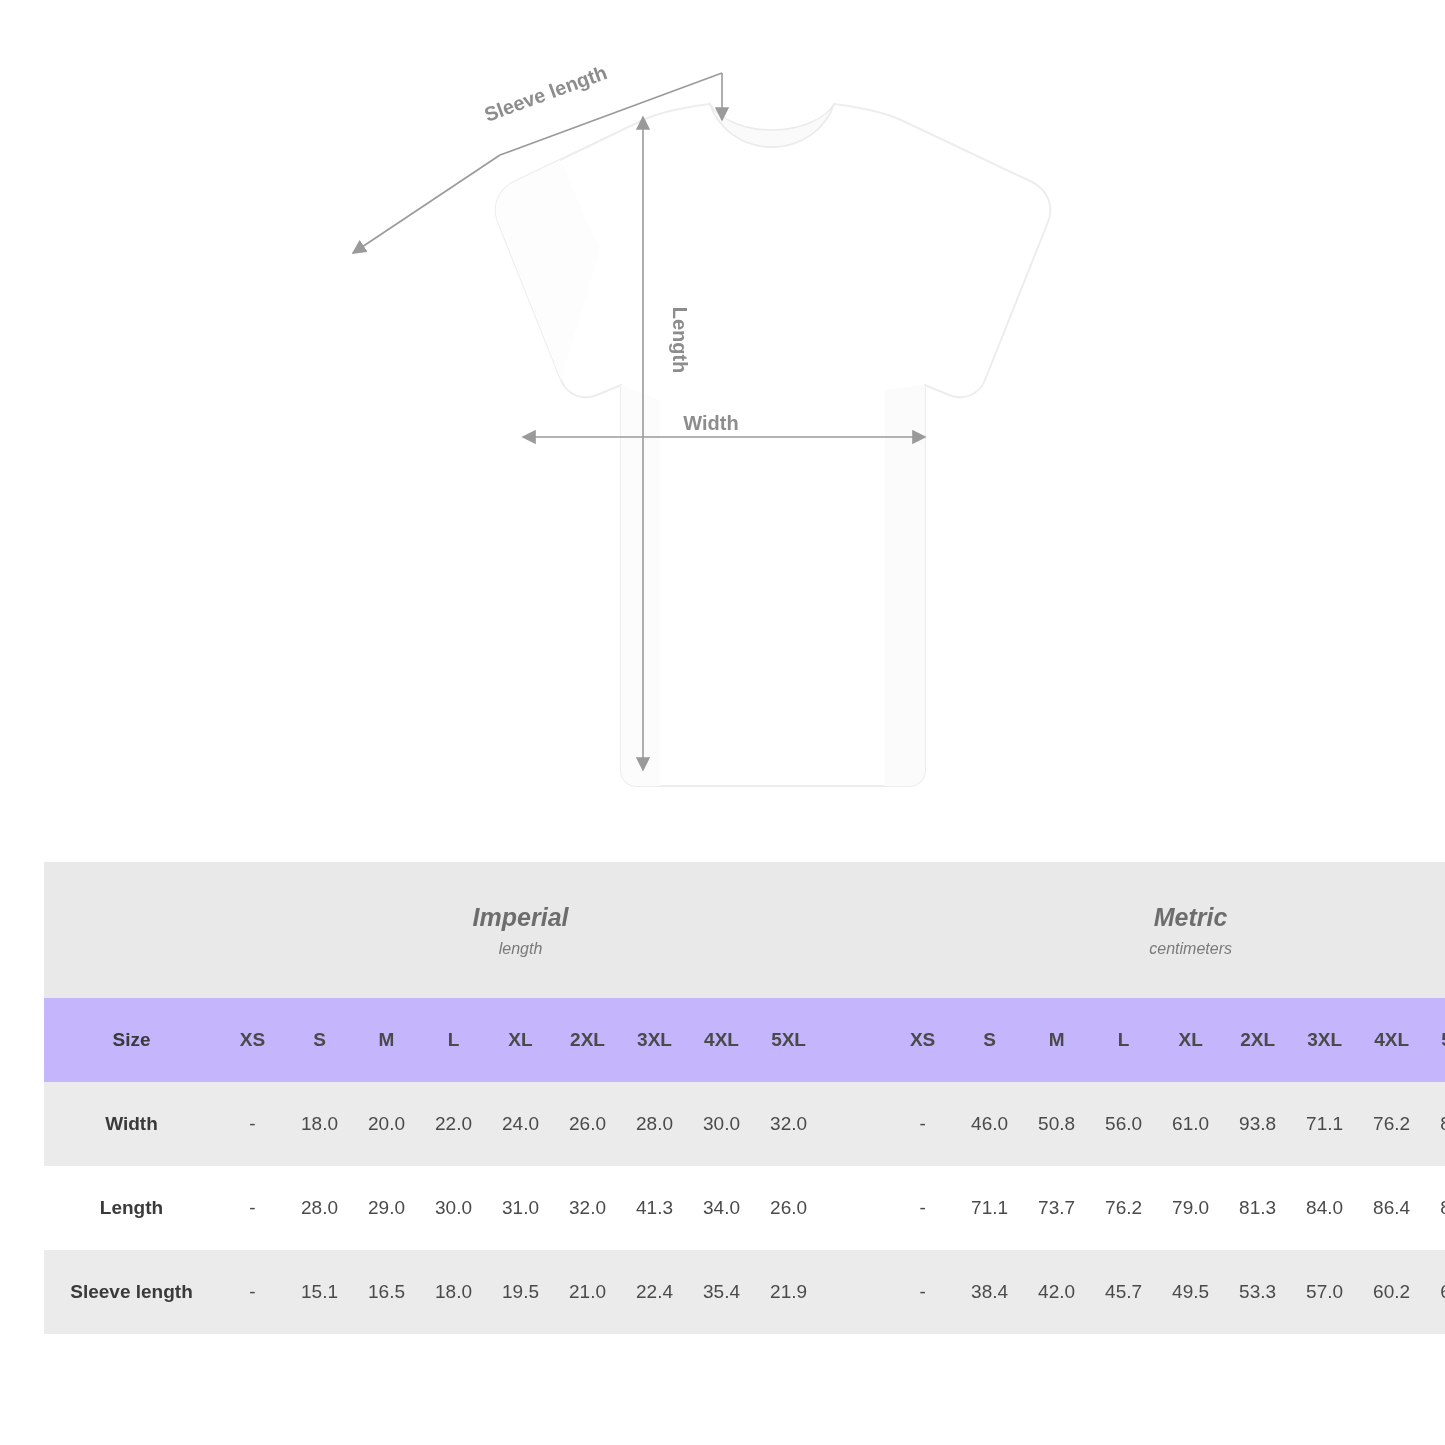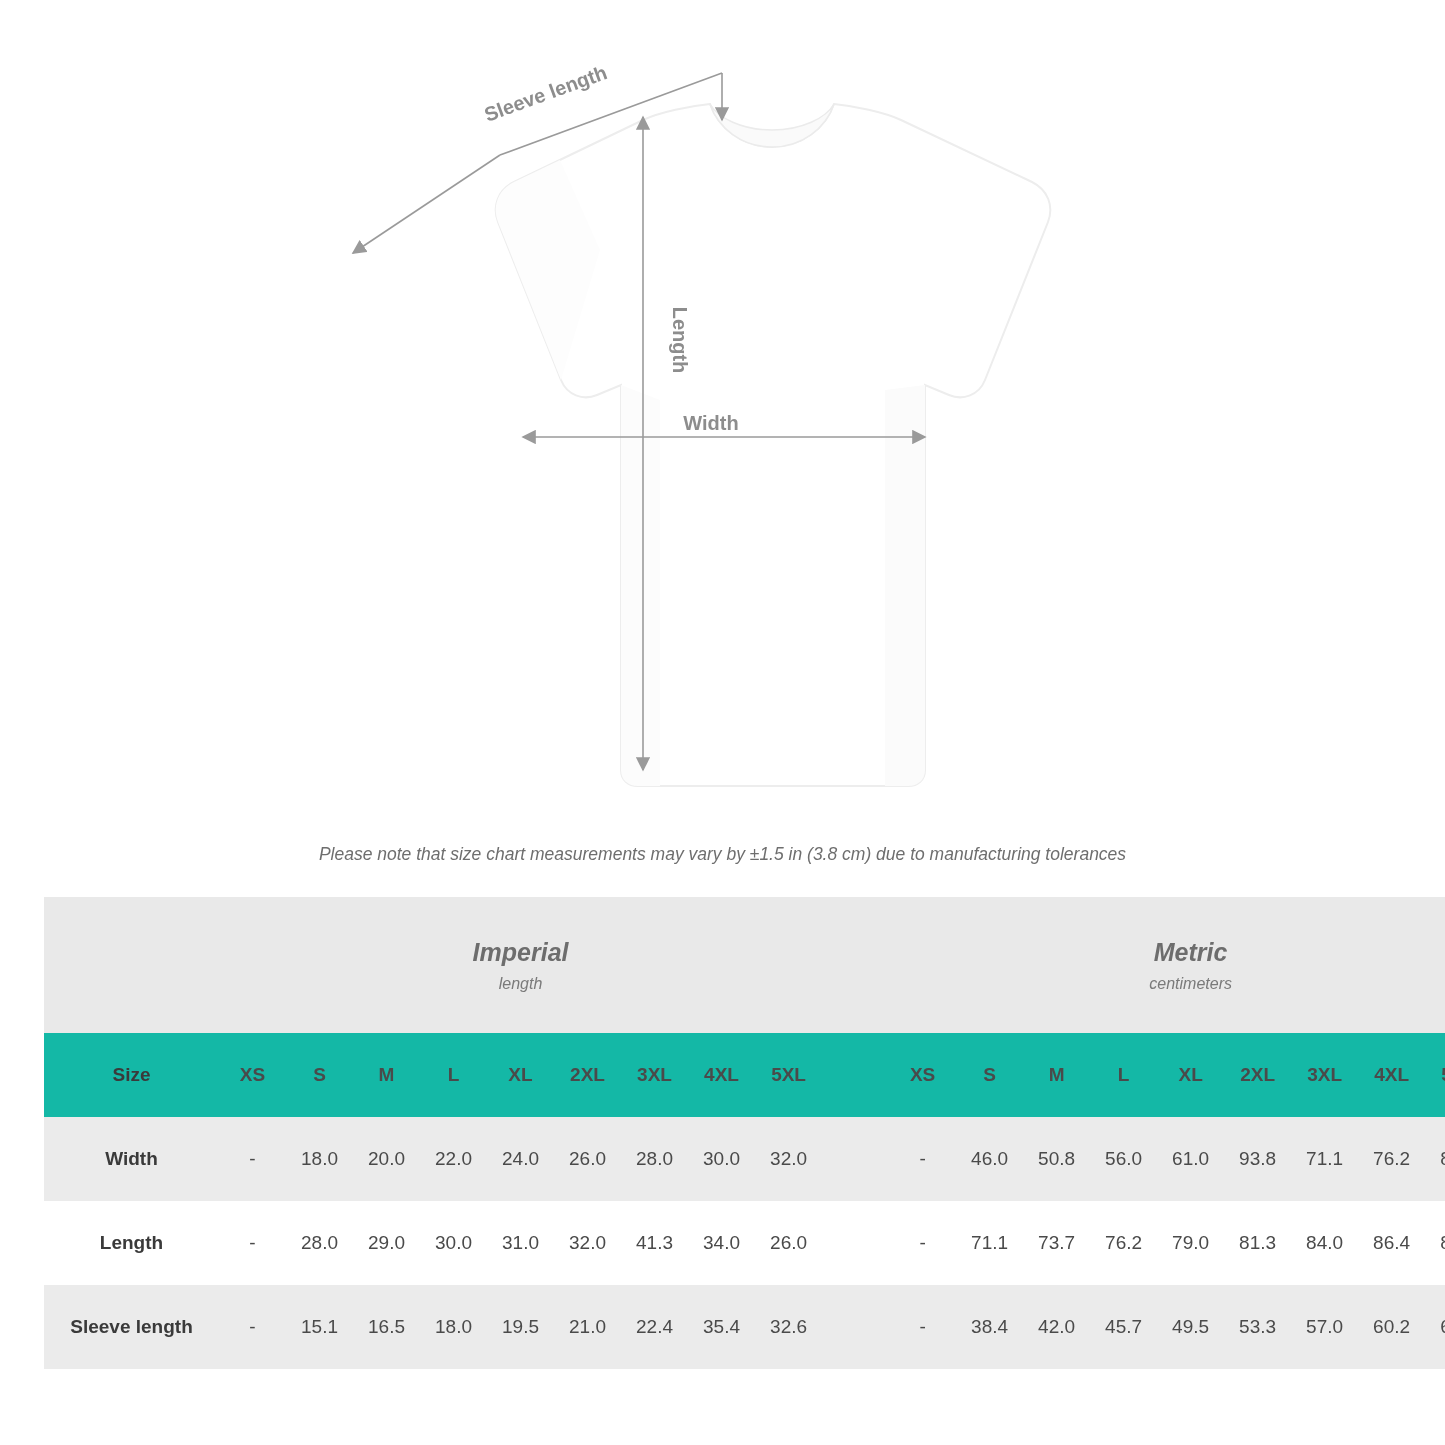--- a/index.html
+++ b/index.html
@@ -80,21 +80,21 @@
     color: #7a7a7a;
     margin-top: 6px;
   }
 
   tr.head-row td {
     height: 84px;
     text-align: center;
     vertical-align: middle;
     font-size: 19px;
     color: #4a4a4a;
-    background: #14b8a6;
+    background: #c4b5fd;
   }
   tr.head-row td.rowlabel {
     font-weight: bold;
     font-size: 19px;
     color: #3a3a3a;
   }
   tr.head-row td.sizecell {
     font-weight: bold;
   }
   tr.data-row td {
@@ -174,21 +174,20 @@
       <text x="673" y="340" transform="rotate(90 673 340)" font-family="Liberation Sans, sans-serif" font-size="20" font-weight="bold" fill="#8d8d8d" text-anchor="middle">Length</text>
 
       <g stroke="#9a9a9a" stroke-width="1.6" fill="none">
         <line x1="523" y1="437" x2="925" y2="437" marker-start="url(#arrTail)" marker-end="url(#arrHead)"></line>
       </g>
       <rect x="672" y="410" width="80" height="26" fill="#ffffff"></rect>
       <text x="711" y="430" font-family="Liberation Sans, sans-serif" font-size="20" font-weight="bold" fill="#8d8d8d" text-anchor="middle">Width</text>
     </svg>
   </div>
 
-  <div class="chart-subtitle">Please note that size chart measurements may vary by ±1.5 in (3.8 cm) due to manufacturing tolerances</div>
 
   <div class="table-wrap">
     <table class="size-table">
       <colgroup>
         <col class="label-col">
         <col class="val-col">
           <col class="val-col">
           <col class="val-col">
           <col class="val-col">
           <col class="val-col">
@@ -294,21 +293,21 @@
       <tr class="data-row shaded">
         <td class="rowlabel">Sleeve length</td>
         <td>-</td>
         <td>15.1</td>
         <td>16.5</td>
         <td>18.0</td>
         <td>19.5</td>
         <td>21.0</td>
         <td>22.4</td>
         <td>35.4</td>
-        <td>32.6</td>
+        <td>21.9</td>
         <td class="gapcell"></td>
         <td>-</td>
         <td>38.4</td>
         <td>42.0</td>
         <td>45.7</td>
         <td>49.5</td>
         <td>53.3</td>
         <td>57.0</td>
         <td>60.2</td>
         <td>63.5</td>

